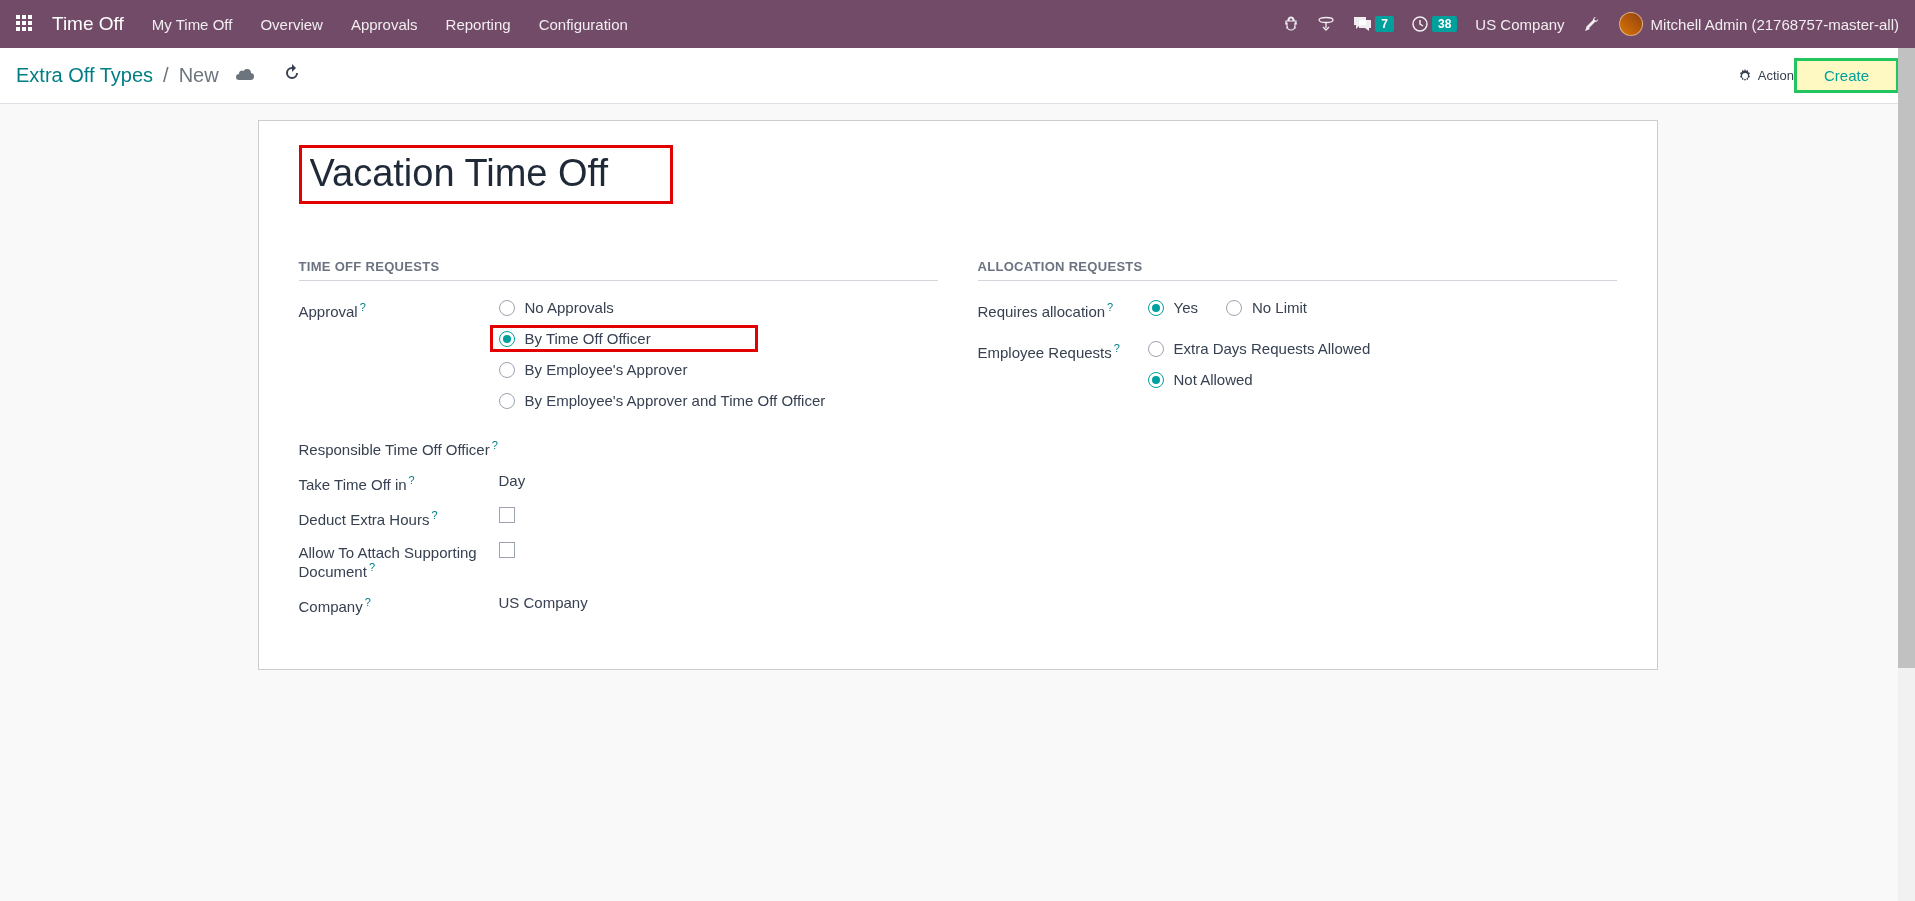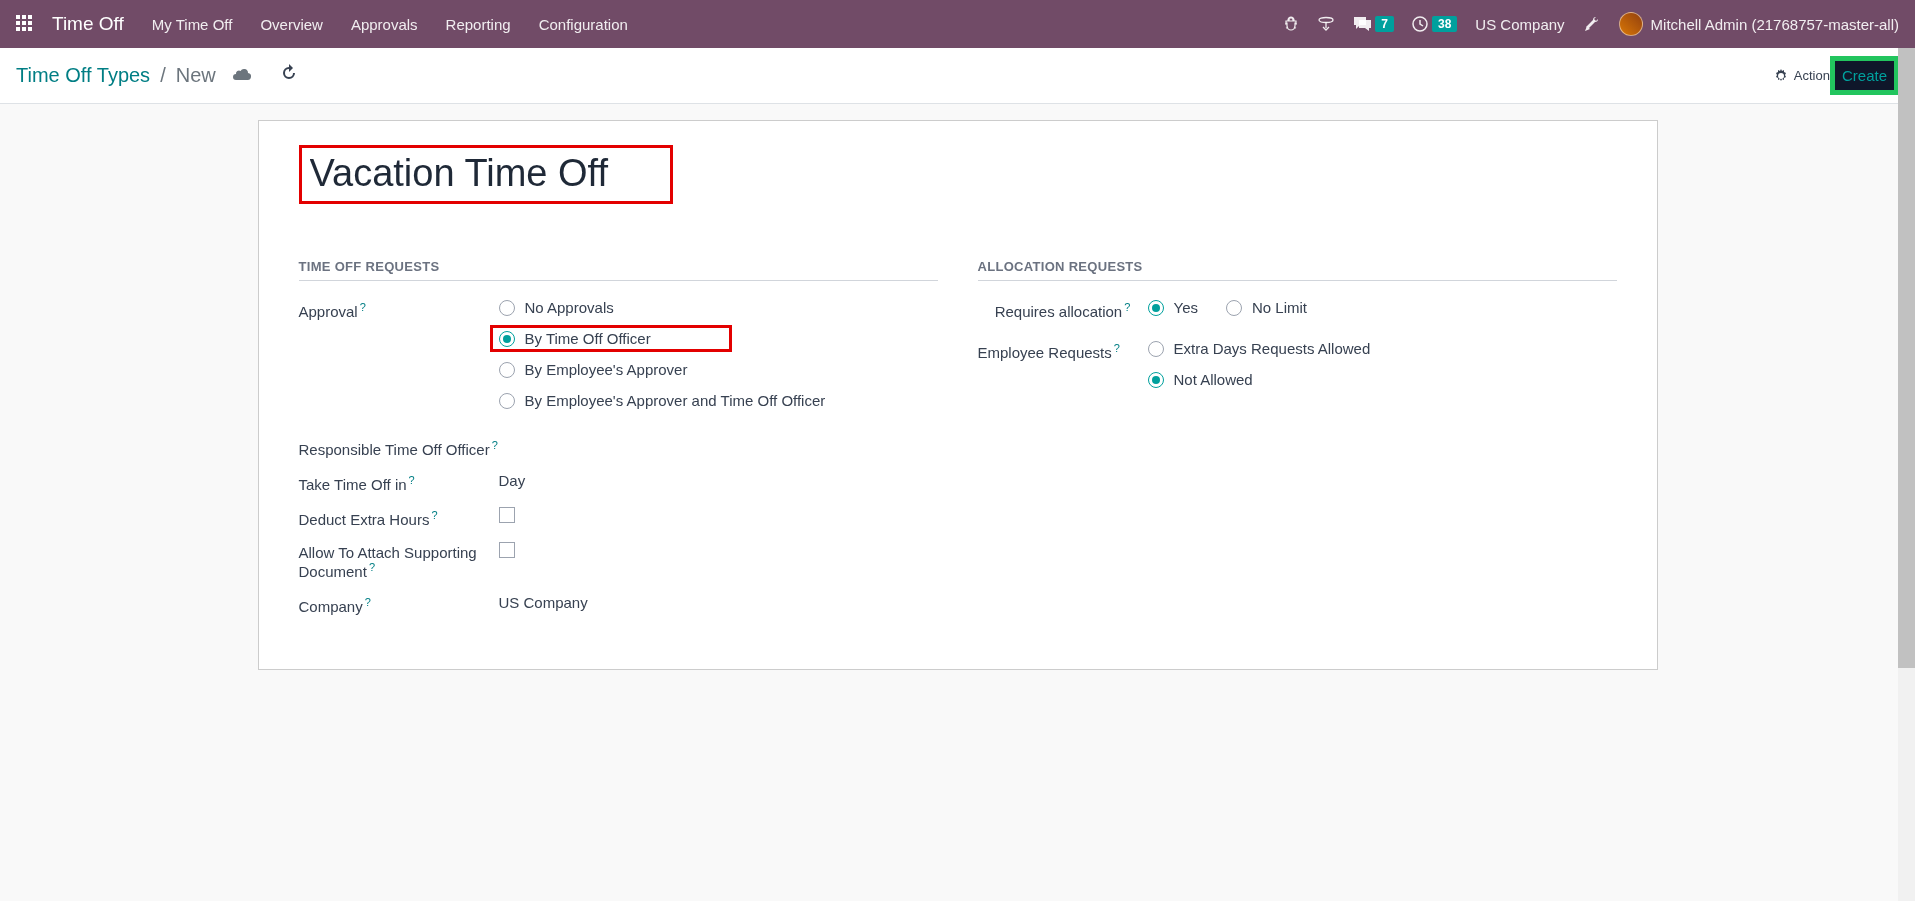--- a/index.html
+++ b/index.html
@@ -19,21 +19,21 @@
   
   
   .controlbar { background: #fff; height: 56px; border-bottom: 1px solid #dee2e6; display: flex; align-items: center; padding: 0 16px; }
   .breadcrumb { font-size: 20px; color: #017e84; display: flex; align-items: center; gap: 10px; }
   .breadcrumb .sep { color: #6c757d; }
   .breadcrumb .current { color: #6c757d; }
   .breadcrumb .cloud-icon { color: #6c757d; margin-left: 6px; cursor: pointer; }
   .breadcrumb .discard-icon { color: #374151; margin-left: 18px; cursor: pointer; }
   .controlbar .spacer { flex: 1; }
   .action-btn { display: flex; align-items: center; gap: 6px; font-size: 13px; color: #374151; cursor: pointer; }
-  .create-btn { border: 5px solid #22c55e; color: #00A09D; background: #0f172a; padding: 6px 7px; font-size: 15px; cursor: pointer; }
+  .create-btn { border: 3px solid #22c55e; color: #00A09D; background: #fef9c3; padding: 6px 27px; font-size: 15px; cursor: pointer; }
   
   
   .form-wrap { padding: 16px 0; display: flex; justify-content: center; }
   .form-sheet { background: #fff; border: 1px solid #ccc; width: 1400px; padding: 24px 40px 40px 40px; }
   
   .title-wrap { border: 3px solid #e30000; display: inline-block; padding: 4px 10px 6px 8px; margin-bottom: 22px; }
   .title-input { font-size: 38px; font-weight: 400; color: #1f2937; border: none; outline: none; width: 350px; font-family: inherit; }
   .title-underline { border-bottom: 1px solid #017e84; width: 940px; margin-bottom: 40px; margin-top: -8px; position: relative; z-index: -1; }
   
   .columns { display: flex; gap: 40px; }
@@ -116,21 +116,21 @@
       </svg>
   </div>
   <div class="right-item">
     <div class="avatar"></div>
     <span>Mitchell Admin (21768757-master-all)</span>
   </div>
 </div>
 
 <div class="controlbar">
   <div class="breadcrumb">
-    <span>Time Off Types</span>
+    <span>Extra Off Types</span>
     <span class="sep">/</span>
     <span class="current">New</span>
     <span class="cloud-icon">
       <svg width="20" height="16" viewBox="0 0 20 16">
           <path d="M16 7a4 4 0 0 0-7.5-2A3 3 0 0 0 4 8a3 3 0 0 0 0 6h11a3.5 3.5 0 0 0 1-7z" fill="#6c757d"></path>
         </svg>
     </span>
     <span class="discard-icon">
       <svg width="18" height="18" viewBox="0 0 18 18">
           <path d="M9 3a6 6 0 1 0 6 6h-2a4 4 0 1 1-4-4v3l4-4-4-4v3z" fill="#374151"></path>
@@ -165,21 +165,21 @@
         <div class="field-row">
           <div class="field-label">
             <span>Approval</span><span class="q">?</span>
           </div>
           <div class="field-value">
             <div class="radio-group">
               <div class="radio-opt">
                 <span class="radio-circle"></span>
                 <span class="radio-label">No Approvals</span>
               </div>
-              <span class="radio-highlight" style="width:242px;">
+              <span class="radio-highlight" style="width:268px;">
                 <div class="radio-opt">
                   <span class="radio-circle checked"></span>
                   <span class="radio-label">By Time Off Officer</span>
                 </div>
               </span>
               <div class="radio-opt">
                 <span class="radio-circle"></span>
                 <span class="radio-label">By Employee's Approver</span>
               </div>
               <div class="radio-opt">
@@ -224,21 +224,21 @@
             <span>Company</span><span class="q">?</span>
           </div>
           <div class="field-value">US Company</div>
         </div>
       </div>
 
       <div class="col">
         <div class="section-title">ALLOCATION REQUESTS</div>
 
         <div class="field-row">
-          <div class="field-label" style="width:170px;text-align:center;">
+          <div class="field-label" style="width:170px;">
             <span>Requires allocation</span><span class="q">?</span>
           </div>
           <div class="field-value">
             <div class="radio-group horizontal">
               <div class="radio-opt">
                 <span class="radio-circle checked"></span>
                 <span class="radio-label">Yes</span>
               </div>
               <div class="radio-opt">
                 <span class="radio-circle"></span>

